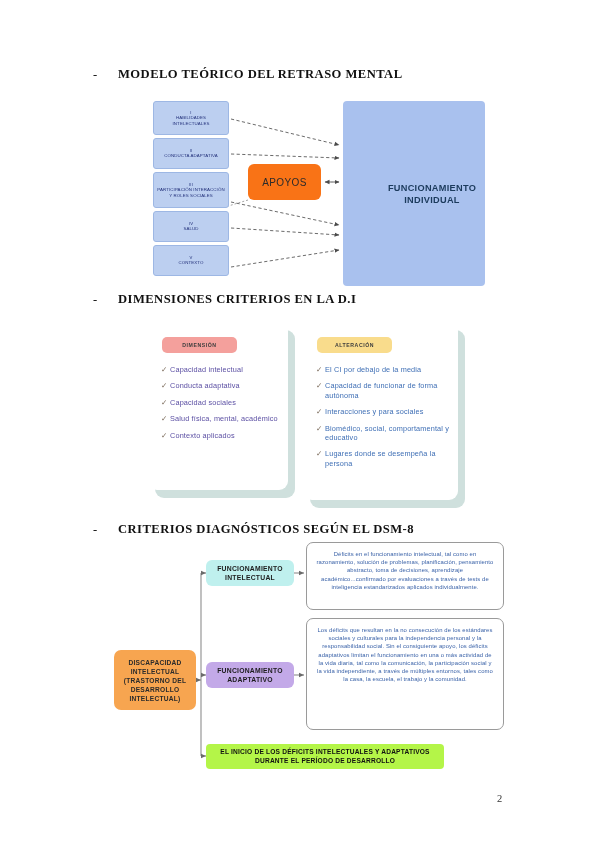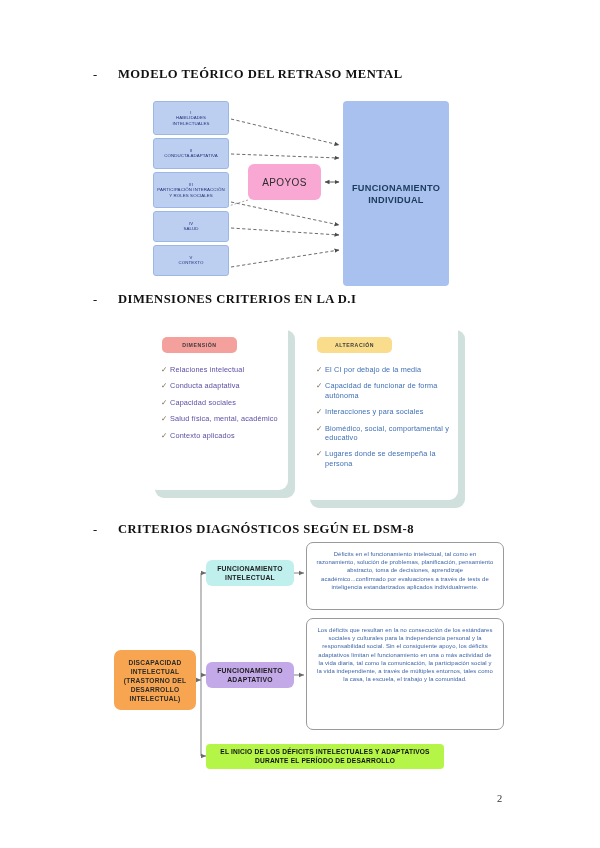--- a/index.html
+++ b/index.html
@@ -32,32 +32,32 @@
   .dimbox .rn{font-size:4.2px;line-height:5px;letter-spacing:.2px;}
   .dimbox .dl{font-size:4.4px;line-height:5.4px;letter-spacing:.1px;padding:0 3px;}
   #d1{top:0;height:34px;}
   #d2{top:37px;height:31px;}
   #d3{top:71px;height:36px;}
   #d4{top:110px;height:31px;}
   #d5{top:144px;height:31px;}
 
   #apoyos{
     position:absolute;left:95px;top:63px;width:73px;height:36px;
-    background:#f9a8d4;border-radius:6px;
+    background:#f97316;border-radius:6px;
     font-family:"Liberation Sans", sans-serif;
     font-size:10px;color:#2b2b2b;letter-spacing:.4px;
     display:flex;align-items:center;justify-content:center;
   }
   #funcind{
     position:absolute;left:190px;top:0;width:106px;height:185px;
     background:#A9C1EE;border-radius:4px;
     font-family:"Liberation Sans", sans-serif;
     font-weight:bold;font-size:9.2px;line-height:12px;letter-spacing:.3px;
     color:#1b3a5c;text-align:center;
-    display:flex;align-items:center;justify-content:center;
+    display:flex;align-items:center;justify-content:center;padding-left:36px;
   }
   #sec1 svg.conn{position:absolute;left:0;top:0;width:296px;height:185px;overflow:visible;}
 
   
   #sec2{position:absolute;left:148px;top:322px;width:320px;height:186px;}
   .shadowcard{position:absolute;top:0;}
   .shadowcard .sh{
     position:absolute;left:7px;top:8px;width:100%;height:100%;
     background:#CFE0DD;border-radius:9px;
   }
@@ -198,21 +198,21 @@
 
   <div id="sec2">
 
     <div class="shadowcard" id="cardDim">
       <div class="sh"></div>
       <div class="card">
         <div class="tagpill">DIMENSIÓN</div>
         <div class="bullets">
           <div class="bi">
             <span class="ck">✓</span>
-            <span class="bt">Relaciones intelectual</span>
+            <span class="bt">Capacidad intelectual</span>
           </div>
           <div class="bi">
             <span class="ck">✓</span>
             <span class="bt">Conducta adaptativa</span>
           </div>
           <div class="bi">
             <span class="ck">✓</span>
             <span class="bt">Capacidad sociales</span>
           </div>
           <div class="bi">

